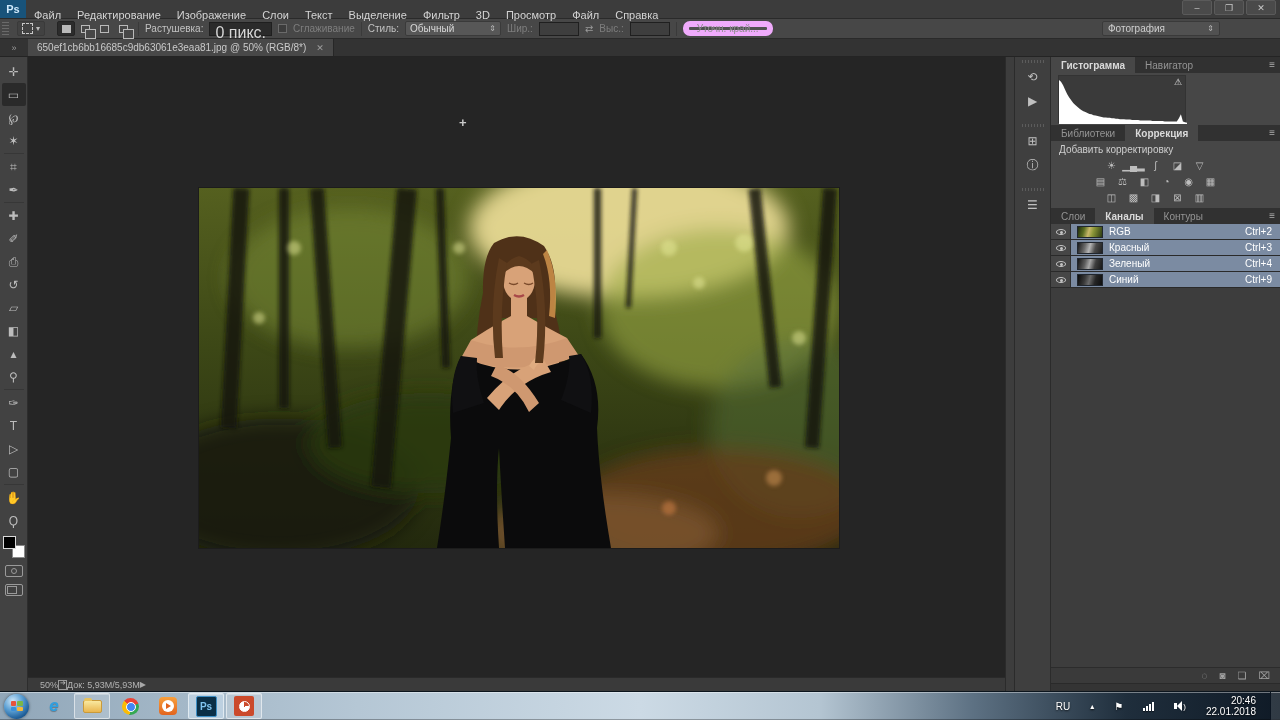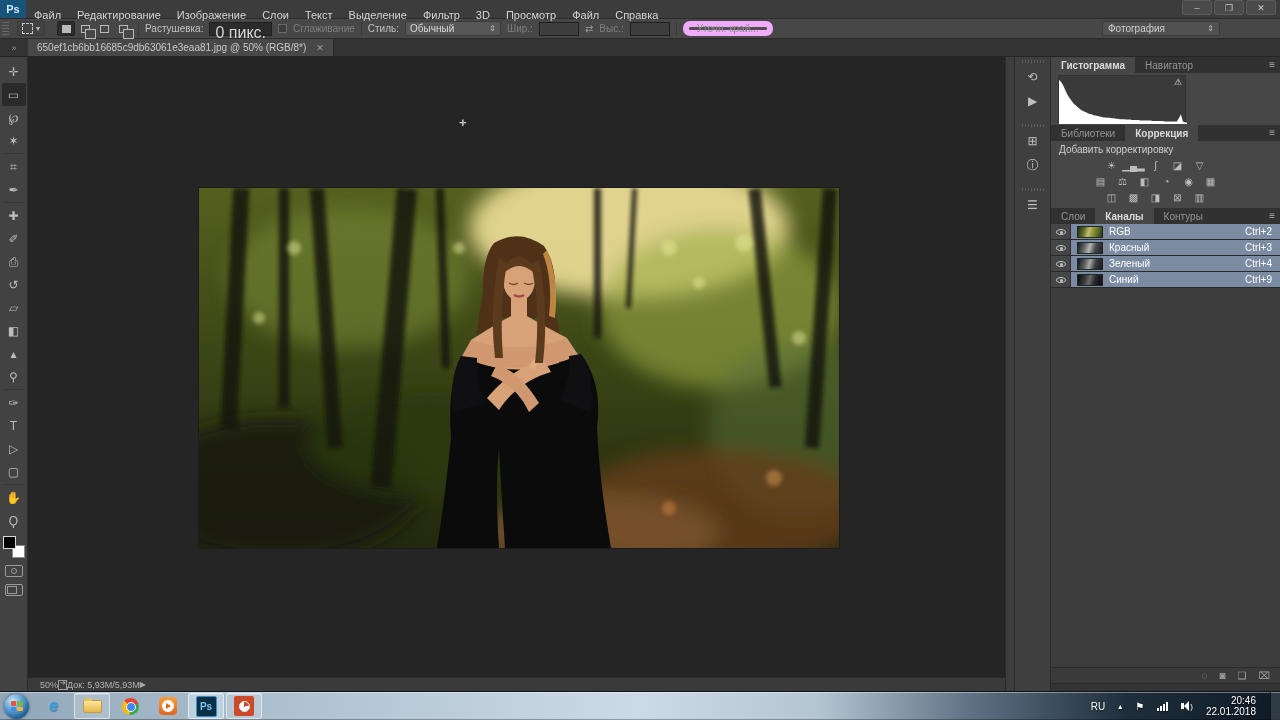--- a/index.html
+++ b/index.html
@@ -167,21 +167,21 @@
   .media-icon .circ { width:12px; height:12px; background:#fff; border-radius:50%; display:flex;
                       align-items:center; justify-content:center; }
   .media-icon .tri { width:0; height:0; border-left:5px solid #e2641e; border-top:3.5px solid transparent;
                      border-bottom:3.5px solid transparent; margin-left:1px; }
   .ps-icon { width:21px; height:21px; background:#0a2f47; border:1px solid #3d8ec4; border-radius:2px;
              color:#7fc4ef; font-size:10px; font-weight:bold; display:flex; align-items:center; justify-content:center; }
   .ppt-icon { width:20px; height:20px; background:#cb4a2c; border-radius:2px; display:flex; align-items:center;
               justify-content:center; }
   .ppt-icon .pie { width:11px; height:11px; border-radius:50%; background:conic-gradient(#cb4a2c 0 25%, #fff 0 100%);
                    border:1.5px solid #fff; }
-  .tray { margin-left:auto; display:flex; align-items:center; gap:13px; padding-right:12px; color:#fff;
+  .tray { margin-left:auto; display:flex; align-items:center; gap:20px; padding-right:12px; color:#fff;
           font-size:10px; text-shadow:0 1px 2px rgba(0,0,0,.8);justify-content:flex-end; }
   .tray-chevron { font-size:8px; }
   .net-bars { display:flex; align-items:flex-end; gap:1px; height:10px; }
   .net-bars span { width:2px; background:#fff; box-shadow:0 1px 1px rgba(0,0,0,.5); }
   .nb1{height:3px;} .nb2{height:5px;} .nb3{height:7px;} .nb4{height:9px;}
   .speaker { display:flex; align-items:center; }
   .spk-box { width:3px; height:6px; background:#fff; }
   .spk-cone { width:0; height:0; border-right:5px solid #fff; border-top:5px solid transparent;
               border-bottom:5px solid transparent; }
   .spk-wave { font-size:8px; margin-left:1px; }

